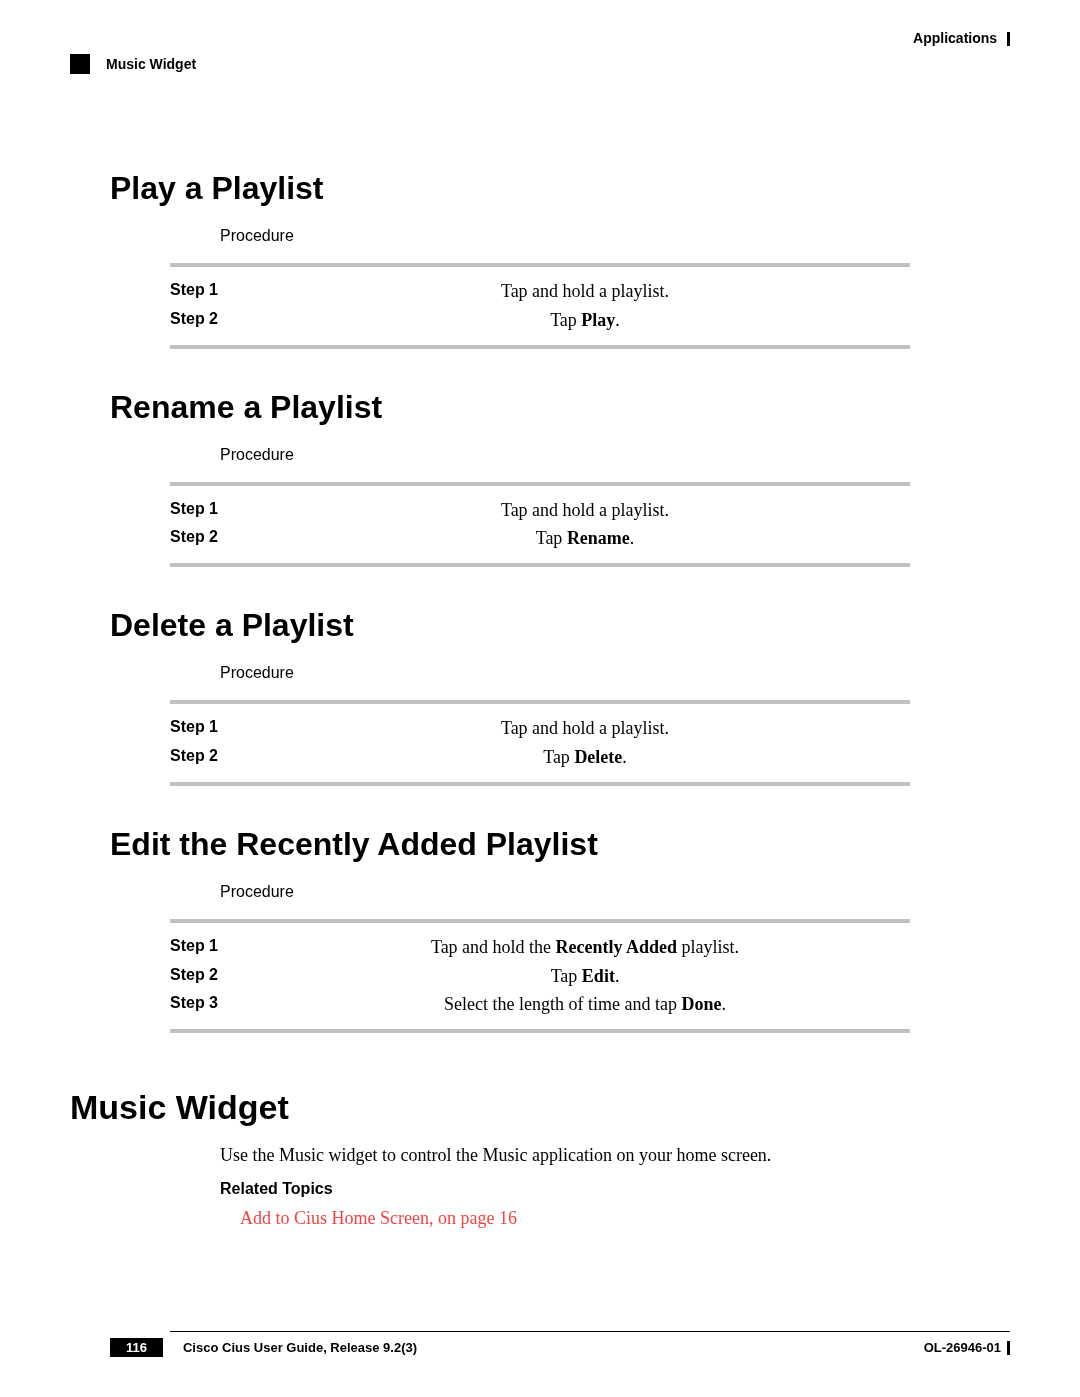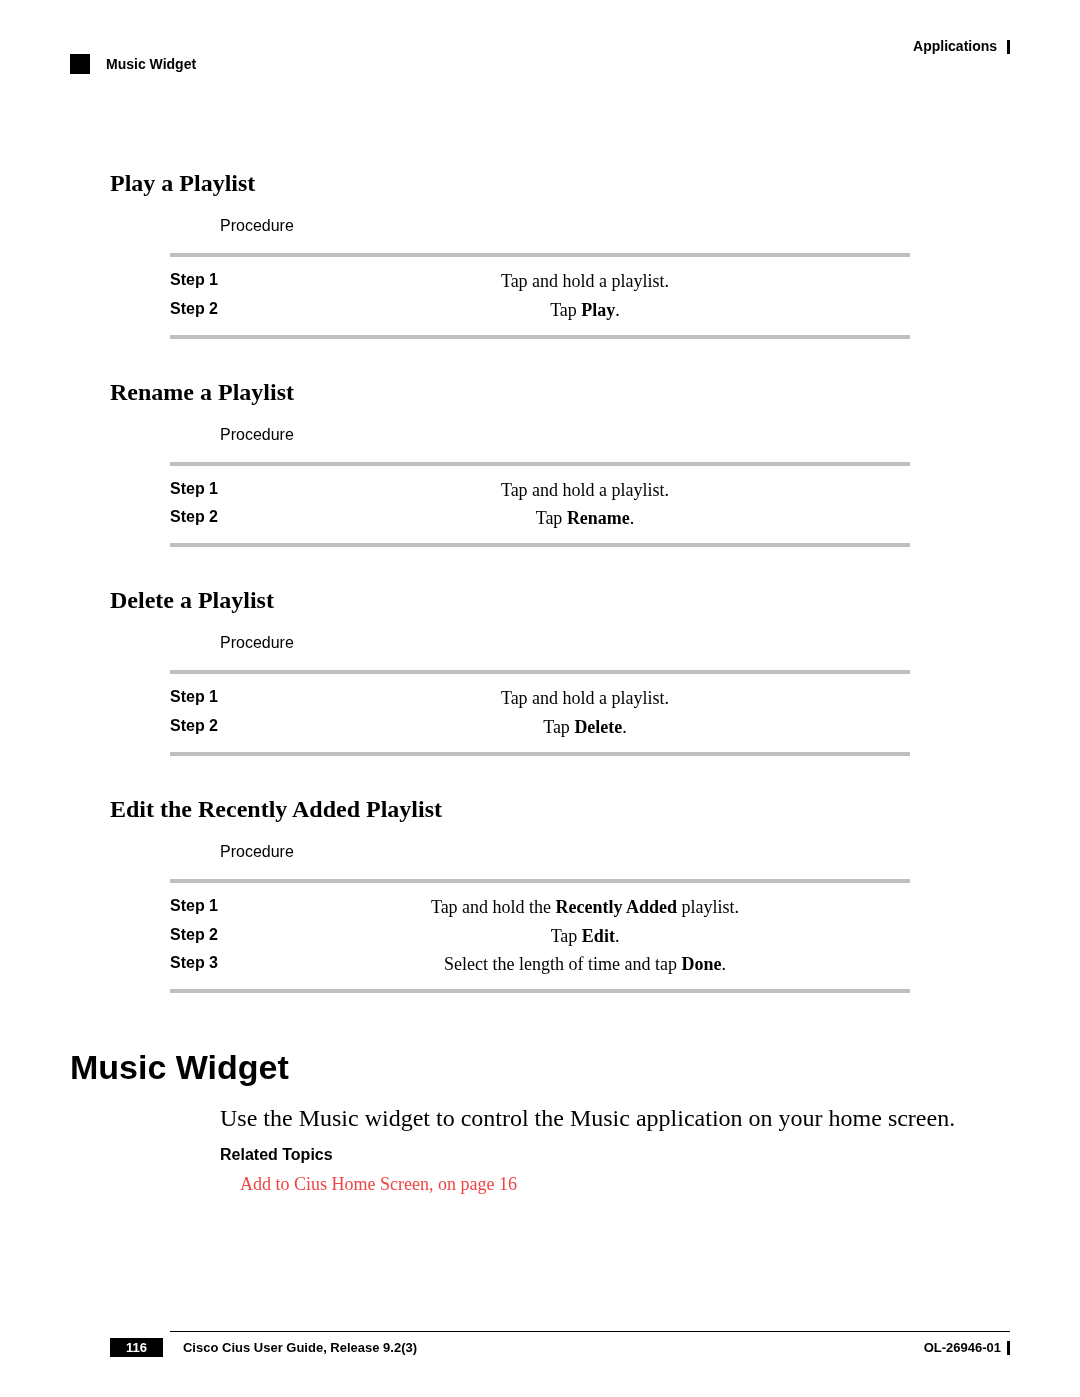--- a/index.html
+++ b/index.html
@@ -19,21 +19,21 @@
   }
 
   
   .hdr {
     position: relative;
     height: 50px;
   }
   .hdr-right {
     position: absolute;
     right: 0;
-    top: 8px;
+    top: 0;
     font-family: Arial, Helvetica, sans-serif;
     font-weight: 700;
     font-size: 14px;
   }
   .hdr-right .divbar {
     display: inline-block;
     width: 3px;
     height: 14px;
     background: #000;
     vertical-align: middle;
@@ -60,23 +60,23 @@
   }
 
   
   .sec {
     margin-top: 70px;
   }
   .sec + .sec {
     margin-top: 40px;
   }
   .h2 {
-    font-family: Liberation Serif, serif;
-    font-weight: 700;
-    font-size: 24px;
+    font-family: Liberation Sans, sans-serif;
+    font-weight: 700;
+    font-size: 32px;
     margin: 0 0 20px 40px;
   }
   .h3 {
     font-family: Arial, Helvetica, sans-serif;
     font-weight: 400;
     font-size: 16px;
     margin: 0 0 18px 150px;
   }
   .steps {
     margin: 0 0 0 100px;
@@ -109,21 +109,21 @@
   .big {
     margin-top: 55px;
   }
   .h1 {
     font-family: Arial, Helvetica, sans-serif;
     font-weight: 700;
     font-size: 34px;
     margin: 0 0 18px 0;
   }
   .para {
-    font-size: 24px;
+    font-size: 18px;
     margin: 0 0 14px 150px;
   }
   .h4 {
     font-family: Arial, Helvetica, sans-serif;
     font-weight: 700;
     font-size: 16px;
     margin: 0 0 10px 150px;
   }
   .link {
     color: #ef4444;

